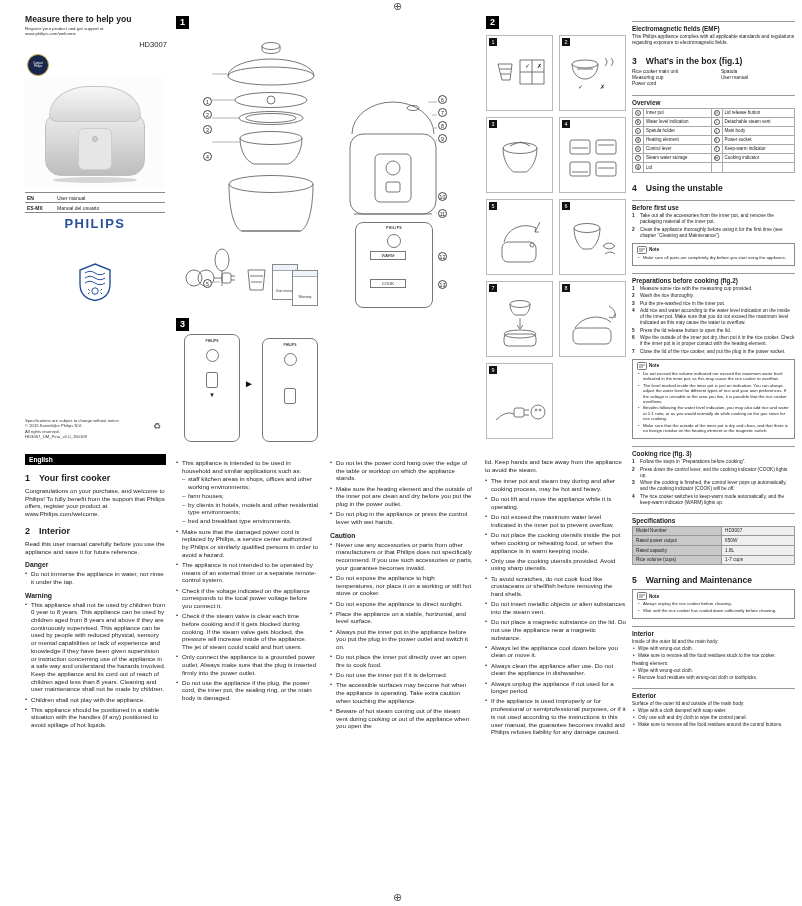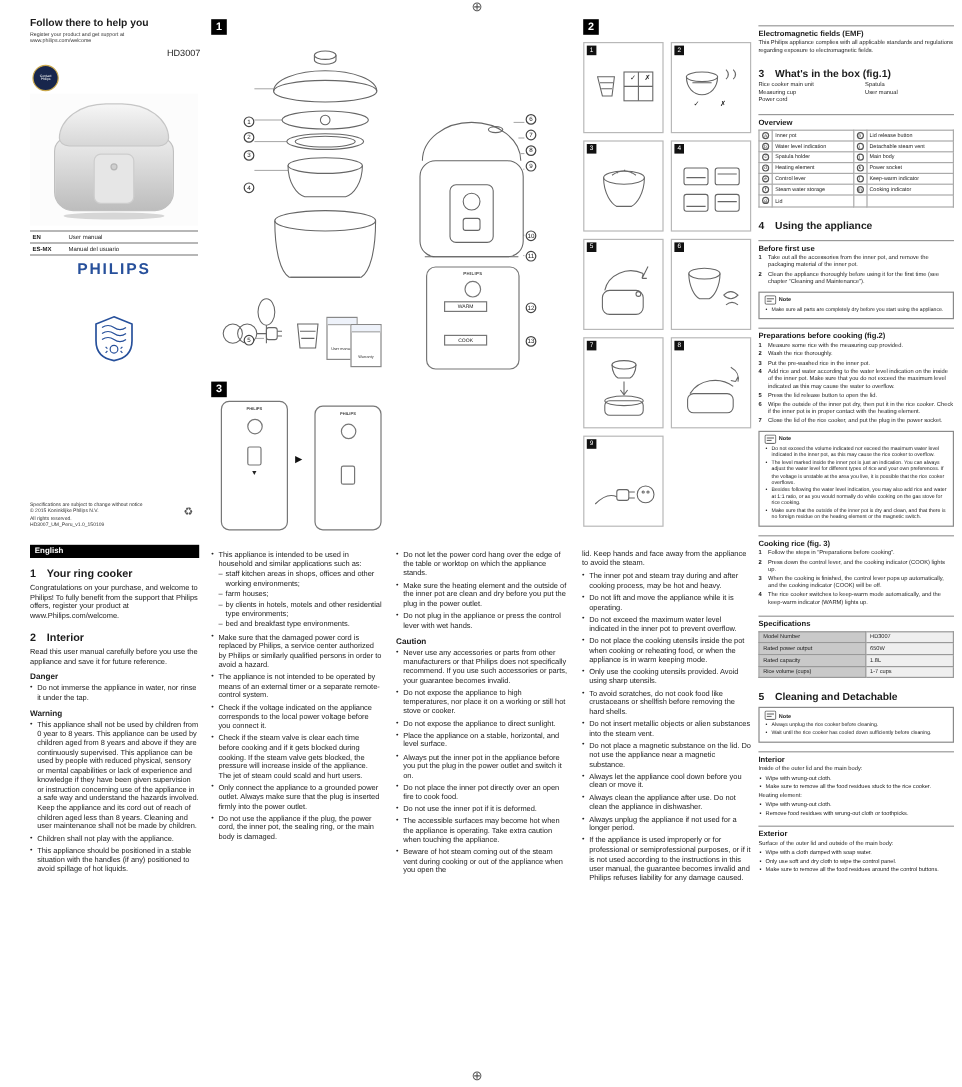--- a/index.html
+++ b/index.html
@@ -127,21 +127,21 @@
 </style>
 </head>
 <body>
 
 <div class="page">
 
   <span class="regmark" style="left:393px;top:1px">⊕</span>
   <span class="regmark" style="left:393px;top:892px">⊕</span>
 
   <section class="mast">
-    <div class="tagline">Follow there to help you</div>
+    <div class="tagline">Measure there to help you</div>
     <div class="reg">
       <div>Register your product and get support at</div>
       <div class="reg-url">www.philips.com/welcome</div>
     </div>
     <div class="model">HD3007</div>
     <div class="roundbadge">
 
     <div class="bl">Contact</div>
         <div class="bl">Philips</div>
       </div>
@@ -441,21 +441,21 @@
             <td class="cell-l"><span class="circ">g</span></td>
             <td class="cell-t">Lid</td>
             <td class="cell-l"><span class="circ"></span></td>
             <td class="cell-t"></td>
           </tr>
         </tbody>
     </table>
 
     <h3 class="chap">
       <span class="cnum">4</span>
-      <span>Using the appliance</span>
+      <span>Using the unstable</span>
     </h3>
 
     <h4 class="rule-h">Before first use</h4>
     <ol class="steps">
 
     <li>Take out all the accessories from the inner pot, and remove the packaging material of the inner pot.</li>
         <li>Clean the appliance thoroughly before using it for the first time (see chapter “Cleaning and Maintenance”).</li>
       </ol>
 
     <div class="note">
@@ -529,21 +529,21 @@
 
           <tr>
             <td class="sk">Rice volume (cups)</td>
             <td class="sv">1-7 cups</td>
           </tr>
         </tbody>
     </table>
 
     <h3 class="chap">
       <span class="cnum">5</span>
-      <span>Cleaning and Detachable</span>
+      <span>Warning and Maintenance</span>
     </h3>
 
     <div class="note">
       <div class="note-h">
         <svg class="note-i" viewBox="0 0 10 8">
             <rect x="0.5" y="0.5" width="9" height="7" rx="1"></rect>
             <path d="M2 3h6M2 5h4"></path>
           </svg>
         <span class="note-l">Note</span>
       </div>
@@ -571,21 +571,21 @@
         <li>Wipe with a cloth damped with soap water.</li>
         <li>Only use soft and dry cloth to wipe the control panel.</li>
         <li>Make sure to remove all the food residues around the control buttons.</li>
       </ul>
   </section>
 
   <section class="bcol colA">
     <div class="engbar">English</div>
     <h3 class="chapA">
       <span class="cnum">1</span>
-      <span>Your ring cooker</span>
+      <span>Your first cooker</span>
     </h3>
     <p class="abody">Congratulations on your purchase, and welcome to Philips! To fully benefit from the support that Philips offers, register your product at www.Philips.com/welcome.</p>
     <h3 class="chapA">
       <span class="cnum">2</span>
       <span>Interior</span>
     </h3>
     <p class="abody">Read this user manual carefully before you use the appliance and save it for future reference.</p>
     <h4 class="subh">Danger</h4>
     <ul class="b">
 

